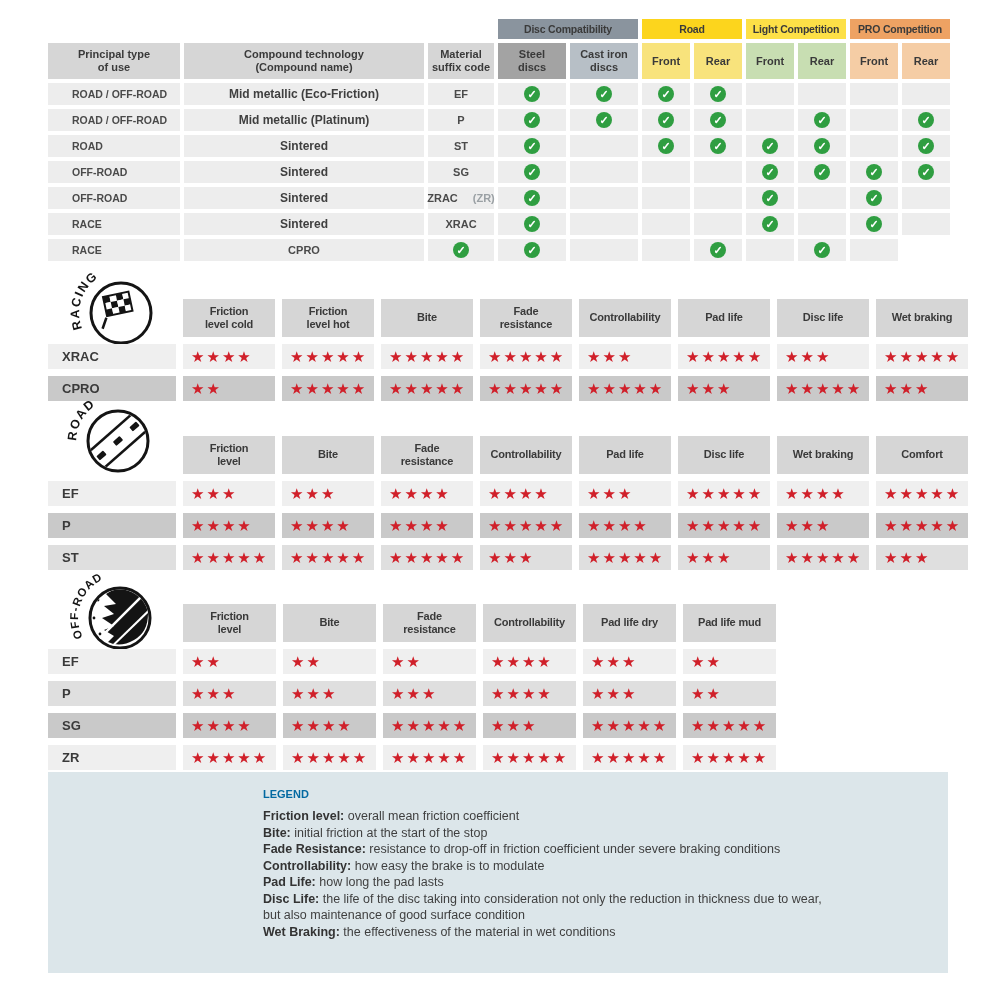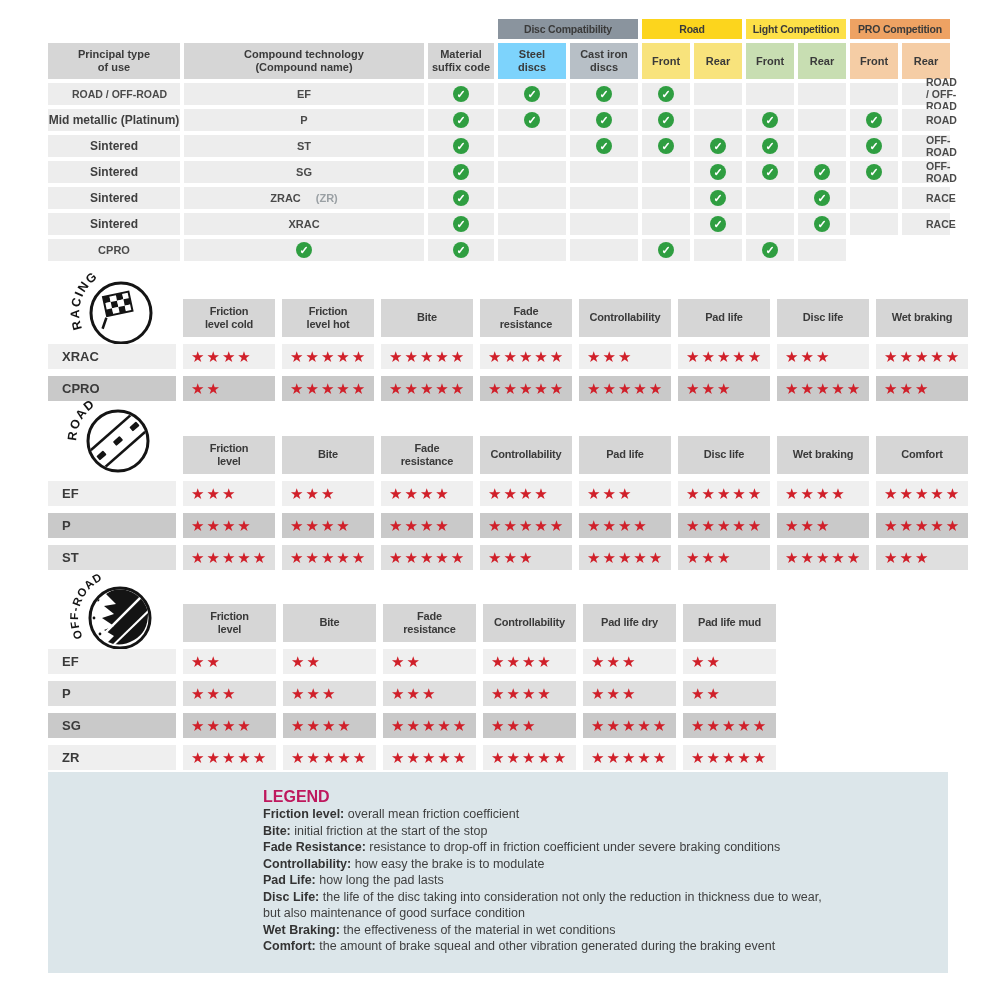--- a/index.html
+++ b/index.html
@@ -43,52 +43,53 @@
   
   svg.section-icon{position:absolute}
   #racing-icon{left:69px;top:255px}
   #road-icon{left:66px;top:383px}
   #offroad-icon{left:68px;top:560px}
   svg.section-icon text{font-family:"Liberation Sans",sans-serif;font-weight:bold;fill:#141414}
 
   
   #legend-box{position:absolute;left:48px;top:772px;width:900px;height:201px;background:#dce6ea}
   #legend-content{padding:16px 20px 0 215px}
-  #legend-title{color:#be185d;font-weight:700;font-size:16px;margin-bottom:0}
+  #legend-title{color:#0369a1;font-weight:700;font-size:11px;margin-bottom:8px}
   .legend-line{font-size:12.5px;line-height:16.5px;color:#3f3f3f}
   .legend-line .term{font-weight:700;color:#333}
 </style>
 </head>
 <body>
 
 <div class="canvas">
 
   <div id="compat-grid">
       <div class="cell blank span3"></div>
       <div class="cell group-head span2" style="background: rgb(138, 148, 158);">Disc Compatibility</div>
       <div class="cell group-head span2" style="background: rgb(252, 213, 29);">Road</div>
       <div class="cell group-head span2" style="background: #fde047;">Light Competition</div>
       <div class="cell group-head span2" style="background: rgb(238, 162, 99);">PRO Competition</div>
       <div class="cell head pre">Principal type
 of use</div>
       <div class="cell head pre">Compound technology
 (Compound name)</div>
       <div class="cell head pre">Material
 suffix code</div>
-      <div class="cell subhead pre" style="background: #7dd3fc;">Steel
+      <div class="cell subhead pre" style="background: #a3a3a3;">Steel
 discs</div>
       <div class="cell subhead pre" style="background: rgb(183, 191, 198);">Cast iron
 discs</div>
       <div class="cell subhead pre" style="background: rgb(248, 227, 124);">Front</div>
       <div class="cell subhead pre" style="background: rgb(248, 227, 124);">Rear</div>
       <div class="cell subhead pre" style="background: rgb(200, 222, 178);">Front</div>
       <div class="cell subhead pre" style="background: rgb(200, 222, 178);">Rear</div>
       <div class="cell subhead pre" style="background: rgb(245, 205, 165);">Front</div>
       <div class="cell subhead pre" style="background: rgb(245, 205, 165);">Rear</div>
       <div class="cell rowcell use">ROAD / OFF-ROAD</div>
+      <div class="cell rowcell compound">Mid metallic (Eco-Friction)</div>
       <div class="cell rowcell suffix">
         <span>EF</span>
       </div>
       <div class="cell rowcell">
         <span class="check">✓</span>
       </div>
       <div class="cell rowcell">
         <span class="check">✓</span>
       </div>
       <div class="cell rowcell">
@@ -546,18 +547,17 @@
       <div id="legend-title">LEGEND</div>
       <div id="legend-lines">
           <div class="legend-line"><span class="term">Friction level:</span><span> overall mean friction coefficient</span></div>
           <div class="legend-line"><span class="term">Bite:</span><span> initial friction at the start of the stop</span></div>
           <div class="legend-line"><span class="term">Fade Resistance:</span><span> resistance to drop-off in friction coefficient under severe braking conditions</span></div>
           <div class="legend-line"><span class="term">Controllability:</span><span> how easy the brake is to modulate</span></div>
           <div class="legend-line"><span class="term">Pad Life:</span><span> how long the pad lasts</span></div>
           <div class="legend-line"><span class="term">Disc Life:</span><span> the life of the disc taking into consideration not only the reduction in thickness due to wear,</span></div>
           <div class="legend-line"><span>but also maintenance of good surface condition</span></div>
           <div class="legend-line"><span class="term">Wet Braking:</span><span> the effectiveness of the material in wet conditions</span></div>
-          <div class="legend-line"><span class="term">Comfort:</span><span> the amount of brake squeal and other vibration generated during the braking event</span></div>
         </div>
     </div>
   </div>
 
 </div>
 
 </body></html>

